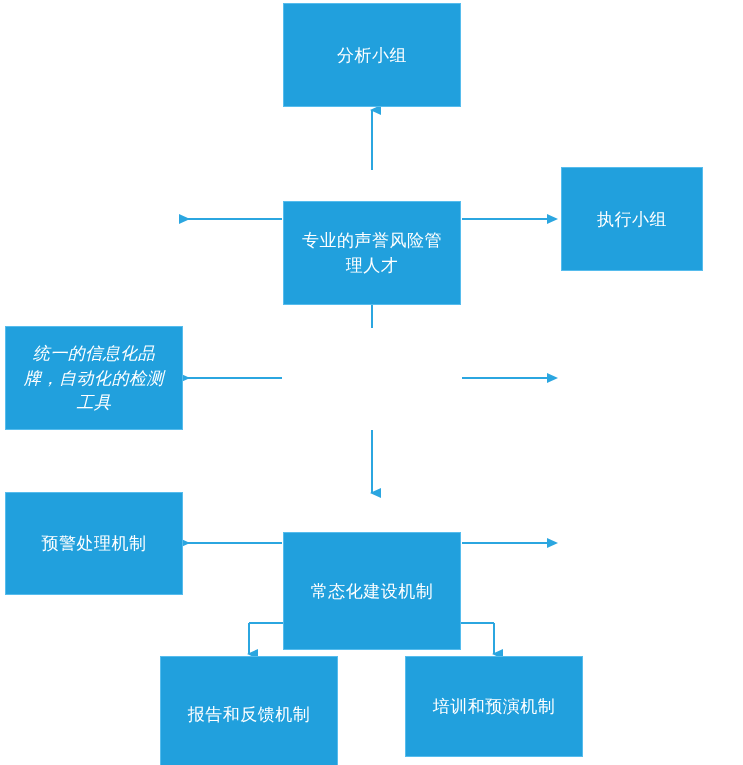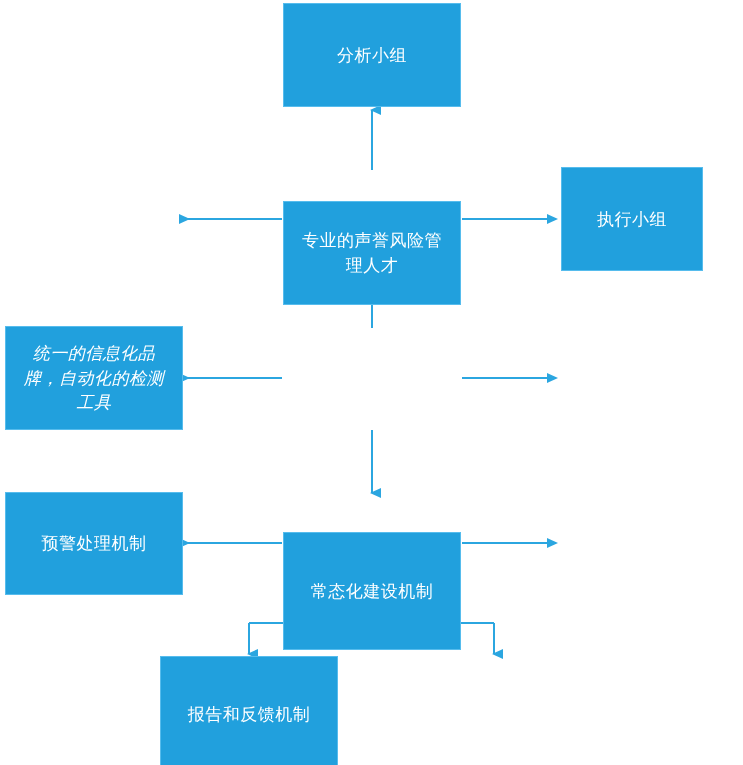--- a/index.html
+++ b/index.html
@@ -123,14 +123,17 @@
 
   <div class="node" style="left:283px; top:492px; width:178px; height:118px;margin-top:40px;">
     <span class="label">常态化建设机制</span>
   </div>
 
 
   <div class="node" style="left:160px; top:656px; width:178px; height:117px;">
     <span class="label">报告和反馈机制</span>
   </div>
 
+  <div class="node" style="left:405px; top:656px; width:178px; height:101px;">
+    <span class="label">培训和预演机制</span>
+  </div>
 
 </div>
 
 </body></html>

